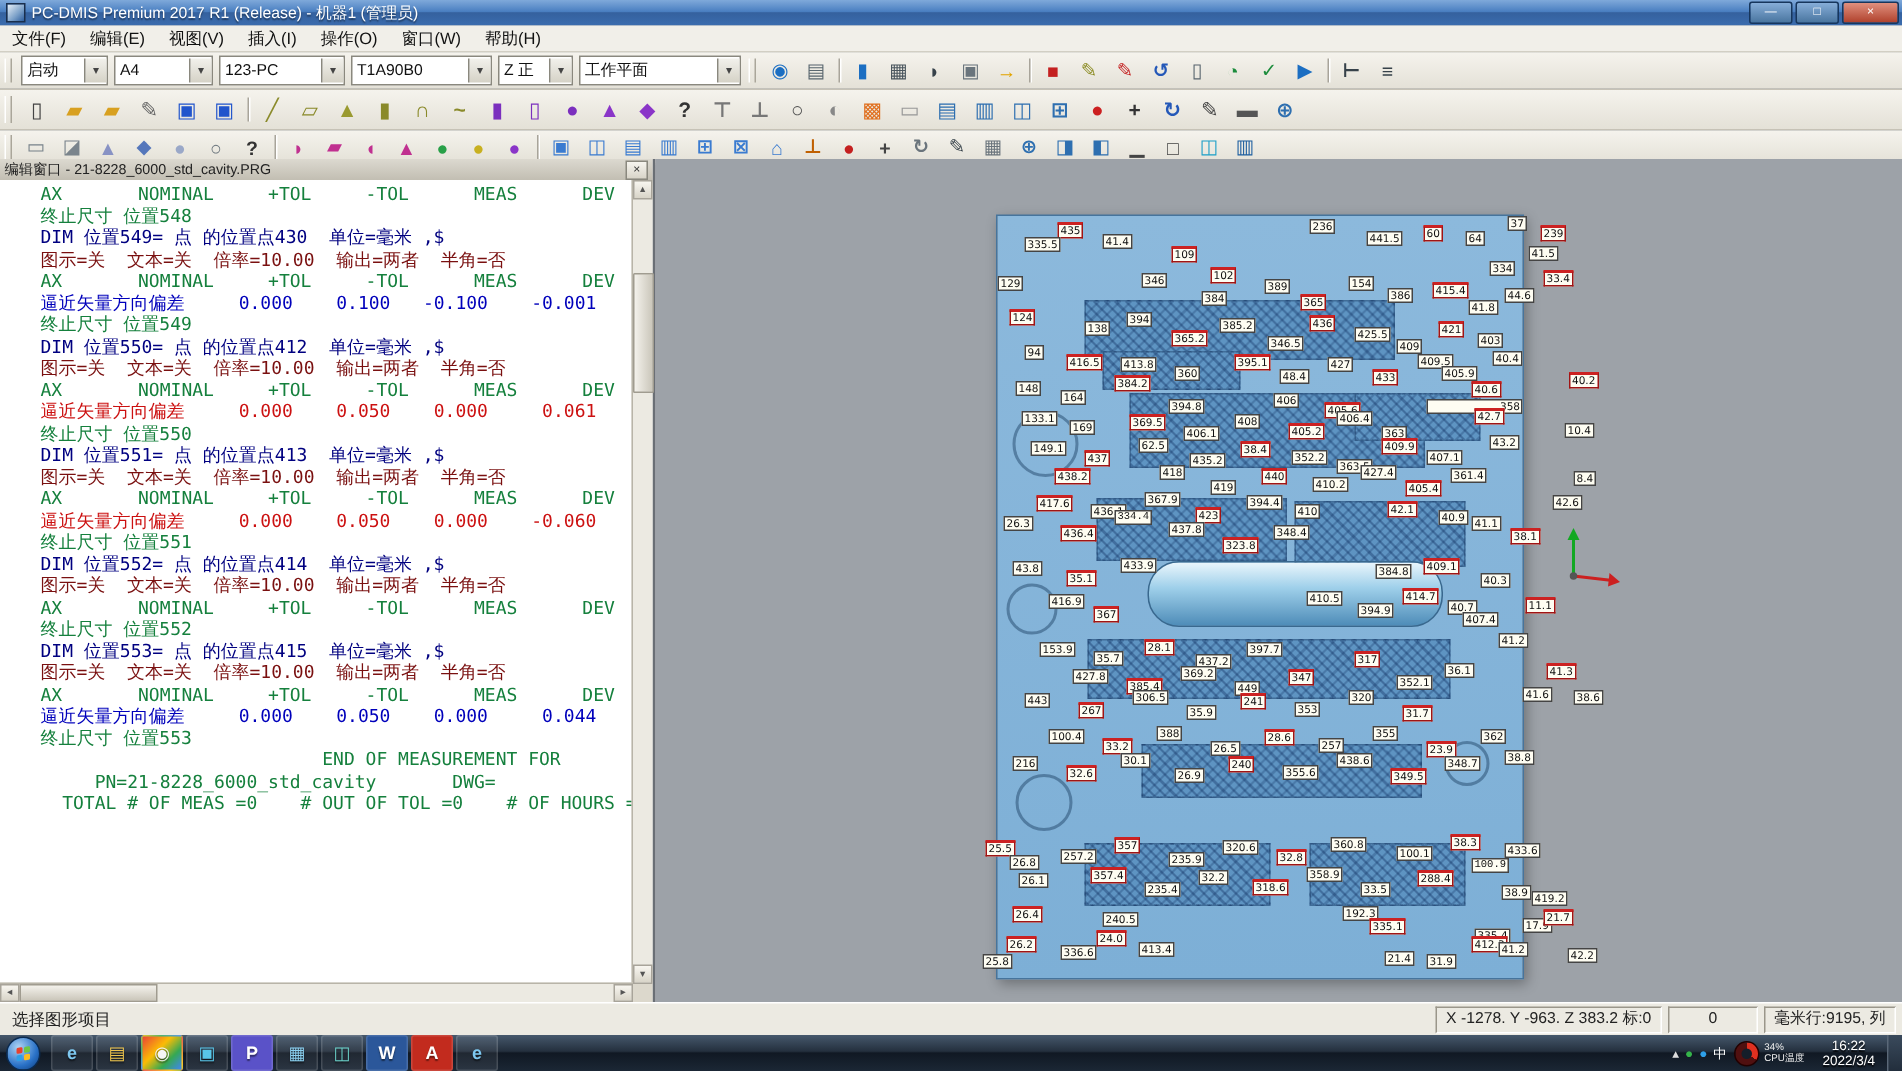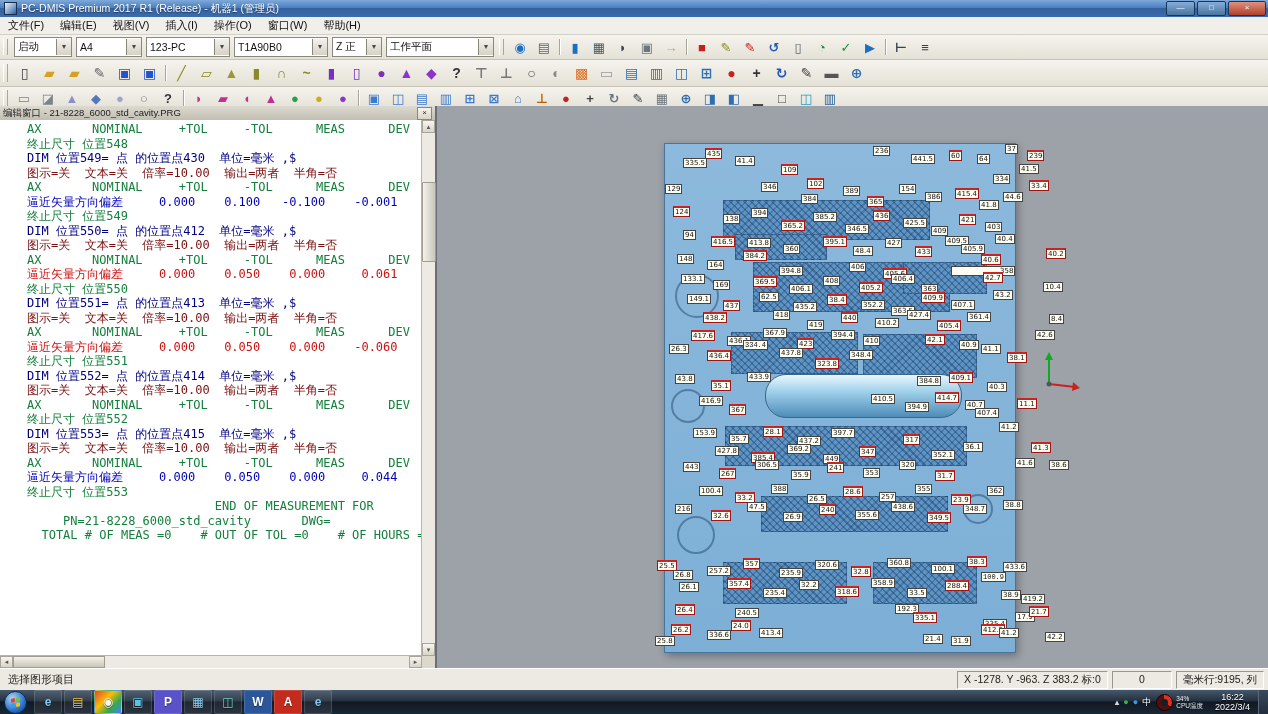--- a/index.html
+++ b/index.html
@@ -491,21 +491,21 @@
           <span class="cad-label f" style="left: 70px; top: 348px;">33.2</span>
           <span class="cad-label" style="left: 106px; top: 340px;">388</span>
           <span class="cad-label" style="left: 142px; top: 350px;">26.5</span>
           <span class="cad-label f" style="left: 178px; top: 342px;">28.6</span>
           <span class="cad-label" style="left: 214px; top: 348px;">257</span>
           <span class="cad-label" style="left: 250px; top: 340px;">355</span>
           <span class="cad-label f" style="left: 286px; top: 350px;">23.9</span>
           <span class="cad-label" style="left: 322px; top: 342px;">362</span>
           <span class="cad-label" style="left: 10px; top: 360px;">216</span>
           <span class="cad-label f" style="left: 46px; top: 366px; text-align: center;">32.6</span>
-          <span class="cad-label" style="left: 82px; top: 358px;">47.5</span>
+          <span class="cad-label" style="left: 82px; top: 358px;">30.1</span>
           <span class="cad-label" style="left: 118px; top: 368px;">26.9</span>
           <span class="cad-label f" style="left: 154px; top: 360px;">240</span>
           <span class="cad-label" style="left: 190px; top: 366px;">355.6</span>
           <span class="cad-label" style="left: 226px; top: 358px;">438.6</span>
           <span class="cad-label f" style="left: 262px; top: 368px;">349.5</span>
           <span class="cad-label" style="left: 298px; top: 360px;">348.7</span>
           <span class="cad-label" style="left: 338px; top: 356px;">38.8</span>
           <span class="cad-label f" style="left: -8px; top: 416px;">25.5</span>
           <span class="cad-label" style="left: 8px; top: 426px;">26.8</span>
           <span class="cad-label" style="left: 42px; top: 422px;">257.2</span>

